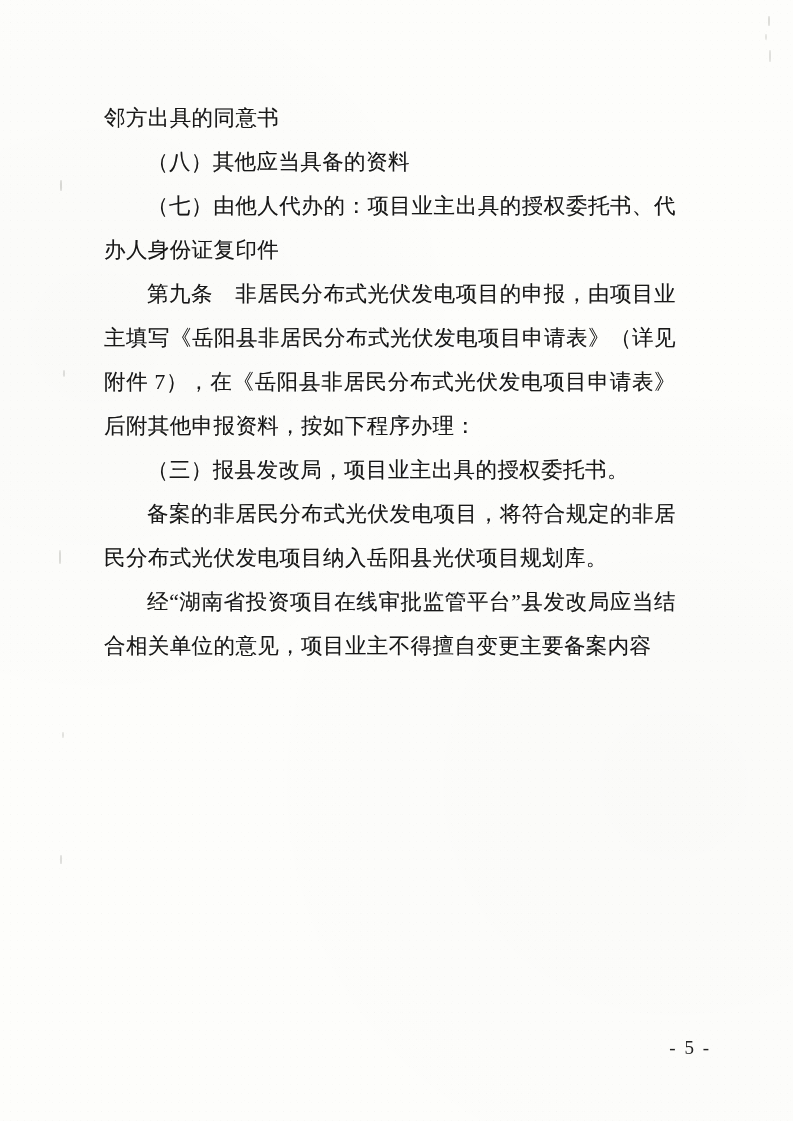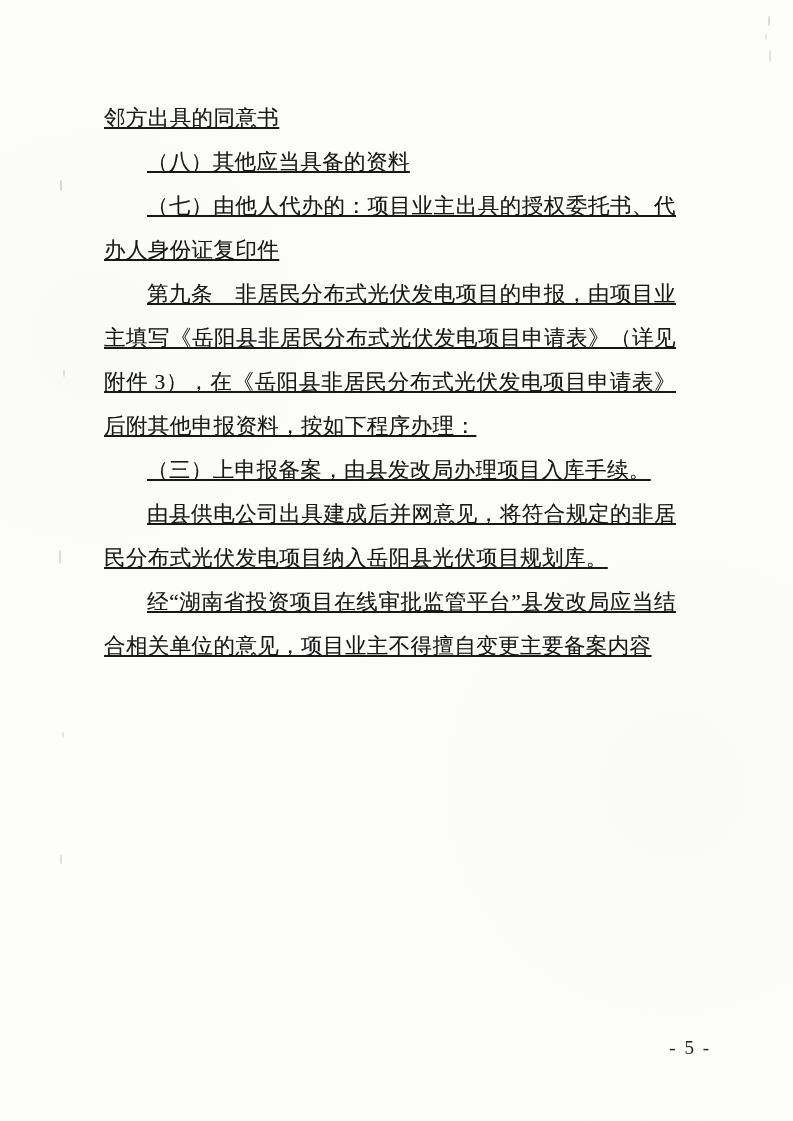--- a/index.html
+++ b/index.html
@@ -83,21 +83,20 @@
   p.para {
     margin: 0 0 0 0;
     font-size: 21.5px;
     line-height: 44px;
     letter-spacing: 0.4px;
     text-align: justify;
     text-justify: inter-character;
     color: #181818;
     font-family: "Liberation Serif", "DejaVu Serif", serif;
     text-shadow: 0 0 0.6px rgba(0,0,0,0.35);
-    text-decoration: underline;
   }
   p.indent {
     text-indent: 2em;
   }
   .page-number {
     position: absolute;
     right: 82px;
     bottom: 62px;
     font-size: 19px;
     letter-spacing: 2px;
@@ -123,21 +122,21 @@
   <div class="top-right-marks">
     <i class="t1"></i>
     <i class="t2"></i>
     <i class="t3"></i>
   </div>
 
   <div class="content">
     <p class="para">邻方出具的同意书</p>
     <p class="para indent">（八）其他应当具备的资料</p>
     <p class="para indent">（七）由他人代办的：项目业主出具的授权委托书、代办人身份证复印件</p>
-    <p class="para indent">第九条　非居民分布式光伏发电项目的申报，由项目业主填写《岳阳县非居民分布式光伏发电项目申请表》（详见附件 3），在《岳阳县非居民分布式光伏发电项目申请表》后附其他申报资料，按如下程序办理：</p>
-    <p class="para indent">（三）上申报备案，由县发改局办理项目入库手续。</p>
-    <p class="para indent">由县供电公司出具建成后并网意见，将符合规定的非居民分布式光伏发电项目纳入岳阳县光伏项目规划库。</p>
+    <p class="para indent">第九条　非居民分布式光伏发电项目的申报，由项目业主填写《岳阳县非居民分布式光伏发电项目申请表》（详见附件 7），在《岳阳县非居民分布式光伏发电项目申请表》后附其他申报资料，按如下程序办理：</p>
+    <p class="para indent">（三）报县发改局，项目业主出具的授权委托书。</p>
+    <p class="para indent">备案的非居民分布式光伏发电项目，将符合规定的非居民分布式光伏发电项目纳入岳阳县光伏项目规划库。</p>
     <p class="para indent">经“湖南省投资项目在线审批监管平台”县发改局应当结合相关单位的意见，项目业主不得擅自变更主要备案内容</p>
   </div>
 
   <div class="page-number">- 5 -</div>
 
 </div>
 
 </body></html>

